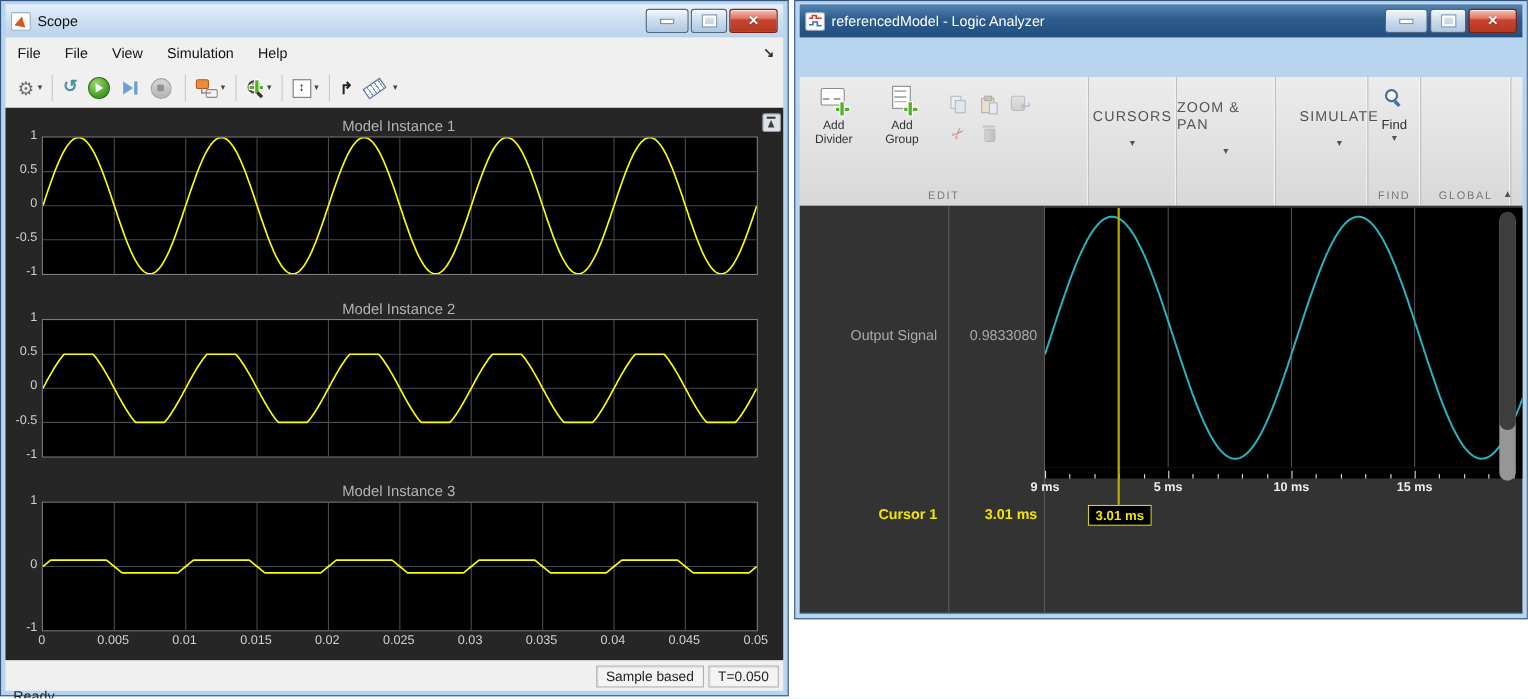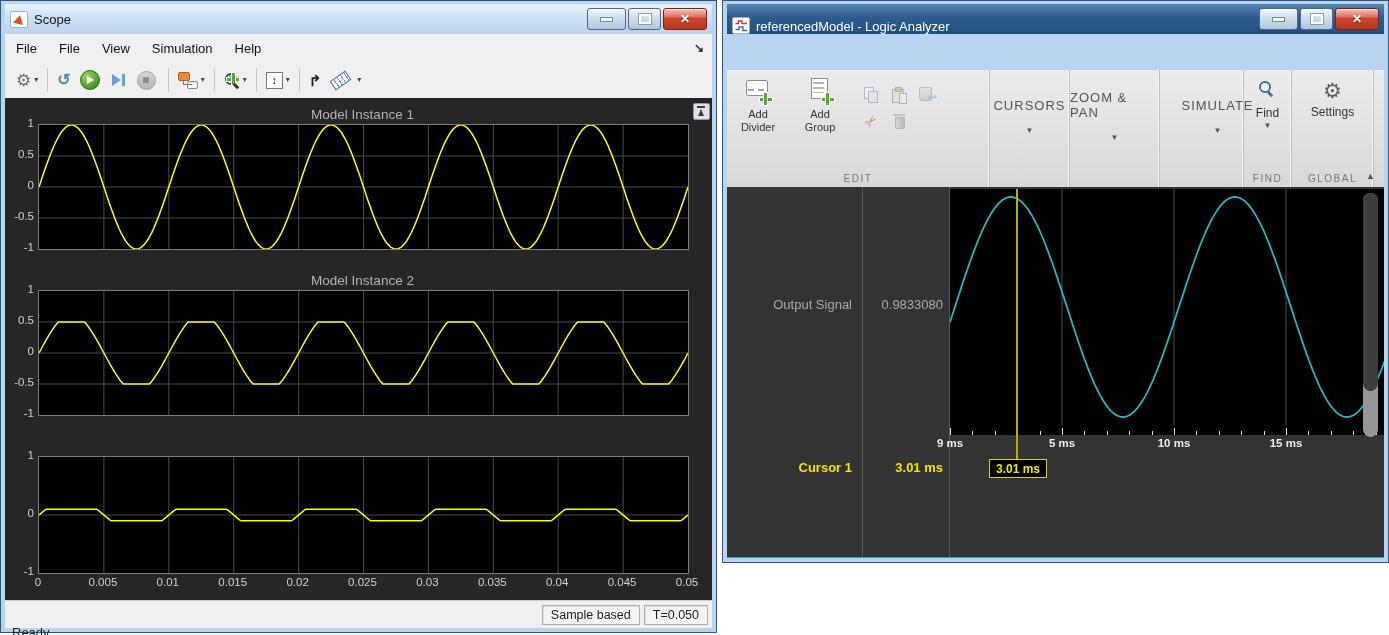--- a/index.html
+++ b/index.html
@@ -13,21 +13,21 @@
   .i-trigger::before{content:"↱";}
   .i-arrow-se::before{content:"↘";}
   .i-dd::before{content:"▾";}
   .i-tri-down::before{content:"▼";}
   .i-collapse::before{content:"▲";}
   .i-scissors::before{content:"✂";}
   .i-undo::before{content:"↩";}
   
   .titlebar{position:absolute;left:4px;right:4px;top:3px;height:30px;display:flex;align-items:center;gap:6px;padding-left:5px;}
   .sc-titlebar{background:linear-gradient(#e8f1fb,#cfe0f3 45%,#bcd3ec);}
-  .la-titlebar{background:linear-gradient(#5585b2,#2d5c8d 45%,#234f7f);align-items:flex-end;}
+  .la-titlebar{background:linear-gradient(#5585b2,#2d5c8d 45%,#234f7f);}
   .title-text{font-size:13px;color:#111;}
   .la-titlebar .title-text{color:#fff;}
   .winbtns{position:absolute;right:5px;top:4px;display:flex;gap:2px;}
   .wbtn{height:20px;border:1px solid #51677f;border-radius:3px;display:flex;align-items:center;justify-content:center;box-shadow:inset 0 1px 0 rgba(255,255,255,.6);}
   .wbtn.min,.wbtn.max{background:linear-gradient(#f2f7fc,#cfdeee 45%,#b0c7e0);}
   .wbtn.min{width:37px;}.wbtn.max{width:31px;}
   .wbtn.close{width:42px;background:linear-gradient(#f2c4b8,#e0705c 40%,#c94431 45%,#b5381f);border-color:#7e1f14;color:#fff;font-weight:bold;font-size:12px;text-shadow:0 1px 1px #7e1f14;}
   .wbtn.close::before{content:"✕";}
   .glyph-min{width:11px;height:3px;background:#fff;border:1px solid #7689a1;}
   .glyph-max{width:8px;height:6px;border:2px solid #fff;outline:1px solid #8a9cb2;}
@@ -258,20 +258,21 @@
             <line x1="389.4" y1="0" x2="389.4" y2="124" stroke="#4a4a4a" stroke-width="1"></line>
             <line x1="454.3" y1="0" x2="454.3" y2="124" stroke="#4a4a4a" stroke-width="1"></line>
             <line x1="519.2" y1="0" x2="519.2" y2="124" stroke="#4a4a4a" stroke-width="1"></line>
             <line x1="584.1" y1="0" x2="584.1" y2="124" stroke="#4a4a4a" stroke-width="1"></line>
             <line x1="0" y1="31" x2="649" y2="31" stroke="#4a4a4a" stroke-width="1"></line>
             <line x1="0" y1="62" x2="649" y2="62" stroke="#4a4a4a" stroke-width="1"></line>
             <line x1="0" y1="93" x2="649" y2="93" stroke="#4a4a4a" stroke-width="1"></line>
             <polyline points="0.0,62.0 1.1,60.0 2.2,58.0 3.2,56.0 4.3,54.0 5.4,52.1 6.5,50.1 7.6,48.2 8.7,46.4 9.7,44.5 10.8,42.8 11.9,41.1 13.0,39.4 14.1,37.8 15.1,36.3 16.2,34.8 17.3,33.4 18.4,32.1 19.5,31.0 20.6,31.0 21.6,31.0 22.7,31.0 23.8,31.0 24.9,31.0 26.0,31.0 27.0,31.0 28.1,31.0 29.2,31.0 30.3,31.0 31.4,31.0 32.5,31.0 33.5,31.0 34.6,31.0 35.7,31.0 36.8,31.0 37.9,31.0 38.9,31.0 40.0,31.0 41.1,31.0 42.2,31.0 43.3,31.0 44.3,31.0 45.4,31.0 46.5,32.1 47.6,33.4 48.7,34.8 49.8,36.3 50.8,37.8 51.9,39.4 53.0,41.1 54.1,42.8 55.2,44.5 56.2,46.4 57.3,48.2 58.4,50.1 59.5,52.1 60.6,54.0 61.7,56.0 62.7,58.0 63.8,60.0 64.9,62.0 66.0,64.0 67.1,66.0 68.1,68.0 69.2,70.0 70.3,71.9 71.4,73.9 72.5,75.8 73.6,77.6 74.6,79.5 75.7,81.2 76.8,82.9 77.9,84.6 79.0,86.2 80.0,87.7 81.1,89.2 82.2,90.6 83.3,91.9 84.4,93.0 85.5,93.0 86.5,93.0 87.6,93.0 88.7,93.0 89.8,93.0 90.9,93.0 91.9,93.0 93.0,93.0 94.1,93.0 95.2,93.0 96.3,93.0 97.3,93.0 98.4,93.0 99.5,93.0 100.6,93.0 101.7,93.0 102.8,93.0 103.8,93.0 104.9,93.0 106.0,93.0 107.1,93.0 108.2,93.0 109.2,93.0 110.3,93.0 111.4,91.9 112.5,90.6 113.6,89.2 114.7,87.7 115.7,86.2 116.8,84.6 117.9,82.9 119.0,81.2 120.1,79.5 121.1,77.6 122.2,75.8 123.3,73.9 124.4,71.9 125.5,70.0 126.6,68.0 127.6,66.0 128.7,64.0 129.8,62.0 130.9,60.0 132.0,58.0 133.0,56.0 134.1,54.0 135.2,52.1 136.3,50.1 137.4,48.2 138.5,46.4 139.5,44.5 140.6,42.8 141.7,41.1 142.8,39.4 143.9,37.8 144.9,36.3 146.0,34.8 147.1,33.4 148.2,32.1 149.3,31.0 150.4,31.0 151.4,31.0 152.5,31.0 153.6,31.0 154.7,31.0 155.8,31.0 156.8,31.0 157.9,31.0 159.0,31.0 160.1,31.0 161.2,31.0 162.3,31.0 163.3,31.0 164.4,31.0 165.5,31.0 166.6,31.0 167.7,31.0 168.7,31.0 169.8,31.0 170.9,31.0 172.0,31.0 173.1,31.0 174.1,31.0 175.2,31.0 176.3,32.1 177.4,33.4 178.5,34.8 179.6,36.3 180.6,37.8 181.7,39.4 182.8,41.1 183.9,42.8 185.0,44.5 186.0,46.4 187.1,48.2 188.2,50.1 189.3,52.1 190.4,54.0 191.5,56.0 192.5,58.0 193.6,60.0 194.7,62.0 195.8,64.0 196.9,66.0 197.9,68.0 199.0,70.0 200.1,71.9 201.2,73.9 202.3,75.8 203.4,77.6 204.4,79.5 205.5,81.2 206.6,82.9 207.7,84.6 208.8,86.2 209.8,87.7 210.9,89.2 212.0,90.6 213.1,91.9 214.2,93.0 215.3,93.0 216.3,93.0 217.4,93.0 218.5,93.0 219.6,93.0 220.7,93.0 221.7,93.0 222.8,93.0 223.9,93.0 225.0,93.0 226.1,93.0 227.1,93.0 228.2,93.0 229.3,93.0 230.4,93.0 231.5,93.0 232.6,93.0 233.6,93.0 234.7,93.0 235.8,93.0 236.9,93.0 238.0,93.0 239.0,93.0 240.1,93.0 241.2,91.9 242.3,90.6 243.4,89.2 244.5,87.7 245.5,86.2 246.6,84.6 247.7,82.9 248.8,81.2 249.9,79.5 250.9,77.6 252.0,75.8 253.1,73.9 254.2,71.9 255.3,70.0 256.4,68.0 257.4,66.0 258.5,64.0 259.6,62.0 260.7,60.0 261.8,58.0 262.8,56.0 263.9,54.0 265.0,52.1 266.1,50.1 267.2,48.2 268.3,46.4 269.3,44.5 270.4,42.8 271.5,41.1 272.6,39.4 273.7,37.8 274.7,36.3 275.8,34.8 276.9,33.4 278.0,32.1 279.1,31.0 280.2,31.0 281.2,31.0 282.3,31.0 283.4,31.0 284.5,31.0 285.6,31.0 286.6,31.0 287.7,31.0 288.8,31.0 289.9,31.0 291.0,31.0 292.1,31.0 293.1,31.0 294.2,31.0 295.3,31.0 296.4,31.0 297.5,31.0 298.5,31.0 299.6,31.0 300.7,31.0 301.8,31.0 302.9,31.0 303.9,31.0 305.0,31.0 306.1,32.1 307.2,33.4 308.3,34.8 309.4,36.3 310.4,37.8 311.5,39.4 312.6,41.1 313.7,42.8 314.8,44.5 315.8,46.4 316.9,48.2 318.0,50.1 319.1,52.1 320.2,54.0 321.3,56.0 322.3,58.0 323.4,60.0 324.5,62.0 325.6,64.0 326.7,66.0 327.7,68.0 328.8,70.0 329.9,71.9 331.0,73.9 332.1,75.8 333.2,77.6 334.2,79.5 335.3,81.2 336.4,82.9 337.5,84.6 338.6,86.2 339.6,87.7 340.7,89.2 341.8,90.6 342.9,91.9 344.0,93.0 345.1,93.0 346.1,93.0 347.2,93.0 348.3,93.0 349.4,93.0 350.5,93.0 351.5,93.0 352.6,93.0 353.7,93.0 354.8,93.0 355.9,93.0 357.0,93.0 358.0,93.0 359.1,93.0 360.2,93.0 361.3,93.0 362.4,93.0 363.4,93.0 364.5,93.0 365.6,93.0 366.7,93.0 367.8,93.0 368.8,93.0 369.9,93.0 371.0,91.9 372.1,90.6 373.2,89.2 374.3,87.7 375.3,86.2 376.4,84.6 377.5,82.9 378.6,81.2 379.7,79.5 380.7,77.6 381.8,75.8 382.9,73.9 384.0,71.9 385.1,70.0 386.2,68.0 387.2,66.0 388.3,64.0 389.4,62.0 390.5,60.0 391.6,58.0 392.6,56.0 393.7,54.0 394.8,52.1 395.9,50.1 397.0,48.2 398.1,46.4 399.1,44.5 400.2,42.8 401.3,41.1 402.4,39.4 403.5,37.8 404.5,36.3 405.6,34.8 406.7,33.4 407.8,32.1 408.9,31.0 410.0,31.0 411.0,31.0 412.1,31.0 413.2,31.0 414.3,31.0 415.4,31.0 416.4,31.0 417.5,31.0 418.6,31.0 419.7,31.0 420.8,31.0 421.9,31.0 422.9,31.0 424.0,31.0 425.1,31.0 426.2,31.0 427.3,31.0 428.3,31.0 429.4,31.0 430.5,31.0 431.6,31.0 432.7,31.0 433.7,31.0 434.8,31.0 435.9,32.1 437.0,33.4 438.1,34.8 439.2,36.3 440.2,37.8 441.3,39.4 442.4,41.1 443.5,42.8 444.6,44.5 445.6,46.4 446.7,48.2 447.8,50.1 448.9,52.1 450.0,54.0 451.1,56.0 452.1,58.0 453.2,60.0 454.3,62.0 455.4,64.0 456.5,66.0 457.5,68.0 458.6,70.0 459.7,71.9 460.8,73.9 461.9,75.8 463.0,77.6 464.0,79.5 465.1,81.2 466.2,82.9 467.3,84.6 468.4,86.2 469.4,87.7 470.5,89.2 471.6,90.6 472.7,91.9 473.8,93.0 474.9,93.0 475.9,93.0 477.0,93.0 478.1,93.0 479.2,93.0 480.3,93.0 481.3,93.0 482.4,93.0 483.5,93.0 484.6,93.0 485.7,93.0 486.8,93.0 487.8,93.0 488.9,93.0 490.0,93.0 491.1,93.0 492.2,93.0 493.2,93.0 494.3,93.0 495.4,93.0 496.5,93.0 497.6,93.0 498.6,93.0 499.7,93.0 500.8,91.9 501.9,90.6 503.0,89.2 504.1,87.7 505.1,86.2 506.2,84.6 507.3,82.9 508.4,81.2 509.5,79.5 510.5,77.6 511.6,75.8 512.7,73.9 513.8,71.9 514.9,70.0 516.0,68.0 517.0,66.0 518.1,64.0 519.2,62.0 520.3,60.0 521.4,58.0 522.4,56.0 523.5,54.0 524.6,52.1 525.7,50.1 526.8,48.2 527.9,46.4 528.9,44.5 530.0,42.8 531.1,41.1 532.2,39.4 533.3,37.8 534.3,36.3 535.4,34.8 536.5,33.4 537.6,32.1 538.7,31.0 539.8,31.0 540.8,31.0 541.9,31.0 543.0,31.0 544.1,31.0 545.2,31.0 546.2,31.0 547.3,31.0 548.4,31.0 549.5,31.0 550.6,31.0 551.6,31.0 552.7,31.0 553.8,31.0 554.9,31.0 556.0,31.0 557.1,31.0 558.1,31.0 559.2,31.0 560.3,31.0 561.4,31.0 562.5,31.0 563.5,31.0 564.6,31.0 565.7,32.1 566.8,33.4 567.9,34.8 569.0,36.3 570.0,37.8 571.1,39.4 572.2,41.1 573.3,42.8 574.4,44.5 575.4,46.4 576.5,48.2 577.6,50.1 578.7,52.1 579.8,54.0 580.9,56.0 581.9,58.0 583.0,60.0 584.1,62.0 585.2,64.0 586.3,66.0 587.3,68.0 588.4,70.0 589.5,71.9 590.6,73.9 591.7,75.8 592.8,77.6 593.8,79.5 594.9,81.2 596.0,82.9 597.1,84.6 598.2,86.2 599.2,87.7 600.3,89.2 601.4,90.6 602.5,91.9 603.6,93.0 604.7,93.0 605.7,93.0 606.8,93.0 607.9,93.0 609.0,93.0 610.1,93.0 611.1,93.0 612.2,93.0 613.3,93.0 614.4,93.0 615.5,93.0 616.5,93.0 617.6,93.0 618.7,93.0 619.8,93.0 620.9,93.0 622.0,93.0 623.0,93.0 624.1,93.0 625.2,93.0 626.3,93.0 627.4,93.0 628.4,93.0 629.5,93.0 630.6,91.9 631.7,90.6 632.8,89.2 633.9,87.7 634.9,86.2 636.0,84.6 637.1,82.9 638.2,81.2 639.3,79.5 640.3,77.6 641.4,75.8 642.5,73.9 643.6,71.9 644.7,70.0 645.8,68.0 646.8,66.0 647.9,64.0 649.0,62.0" fill="none" stroke="#ffff00" stroke-width="1.5" stroke-linejoin="round"></polyline>
           </svg>
       </div>
+      <div class="plot-title" style="top:341px;">Model Instance 3</div>
       <div class="plot-box" style="top:358px;height:116px;">
         <svg id="svg-scope-2" width="649" height="116">
             <line x1="64.9" y1="0" x2="64.9" y2="116" stroke="#4a4a4a" stroke-width="1"></line>
             <line x1="129.8" y1="0" x2="129.8" y2="116" stroke="#4a4a4a" stroke-width="1"></line>
             <line x1="194.7" y1="0" x2="194.7" y2="116" stroke="#4a4a4a" stroke-width="1"></line>
             <line x1="259.6" y1="0" x2="259.6" y2="116" stroke="#4a4a4a" stroke-width="1"></line>
             <line x1="324.5" y1="0" x2="324.5" y2="116" stroke="#4a4a4a" stroke-width="1"></line>
             <line x1="389.4" y1="0" x2="389.4" y2="116" stroke="#4a4a4a" stroke-width="1"></line>
             <line x1="454.3" y1="0" x2="454.3" y2="116" stroke="#4a4a4a" stroke-width="1"></line>
             <line x1="519.2" y1="0" x2="519.2" y2="116" stroke="#4a4a4a" stroke-width="1"></line>
@@ -400,24 +401,20 @@
       </div>
       <div class="ts-section" style="width:48px;">
         <div class="ts-find">
           <span class="mag blue" style="width:20px;height:20px;"><span></span></span>
           <span class="cap">Find</span>
           <span class="tri g i-tri-down"></span>
         </div>
         <div class="ts-label">FIND</div>
       </div>
       <div class="ts-section" style="width:82px;">
-        <div class="ts-global">
-          <span class="gear2 g i-gear"></span>
-          <span class="cap">Settings</span>
-        </div>
         <div class="ts-label">GLOBAL</div>
       </div>
       <div class="collapse-zone">
         <span class="ca g i-collapse"></span>
       </div>
     </div>
 
     <div class="la-channel" id="la-channel">
       <div class="col-div" style="left:135px;"></div>
       <div class="col-div" style="left:222px;"></div>

